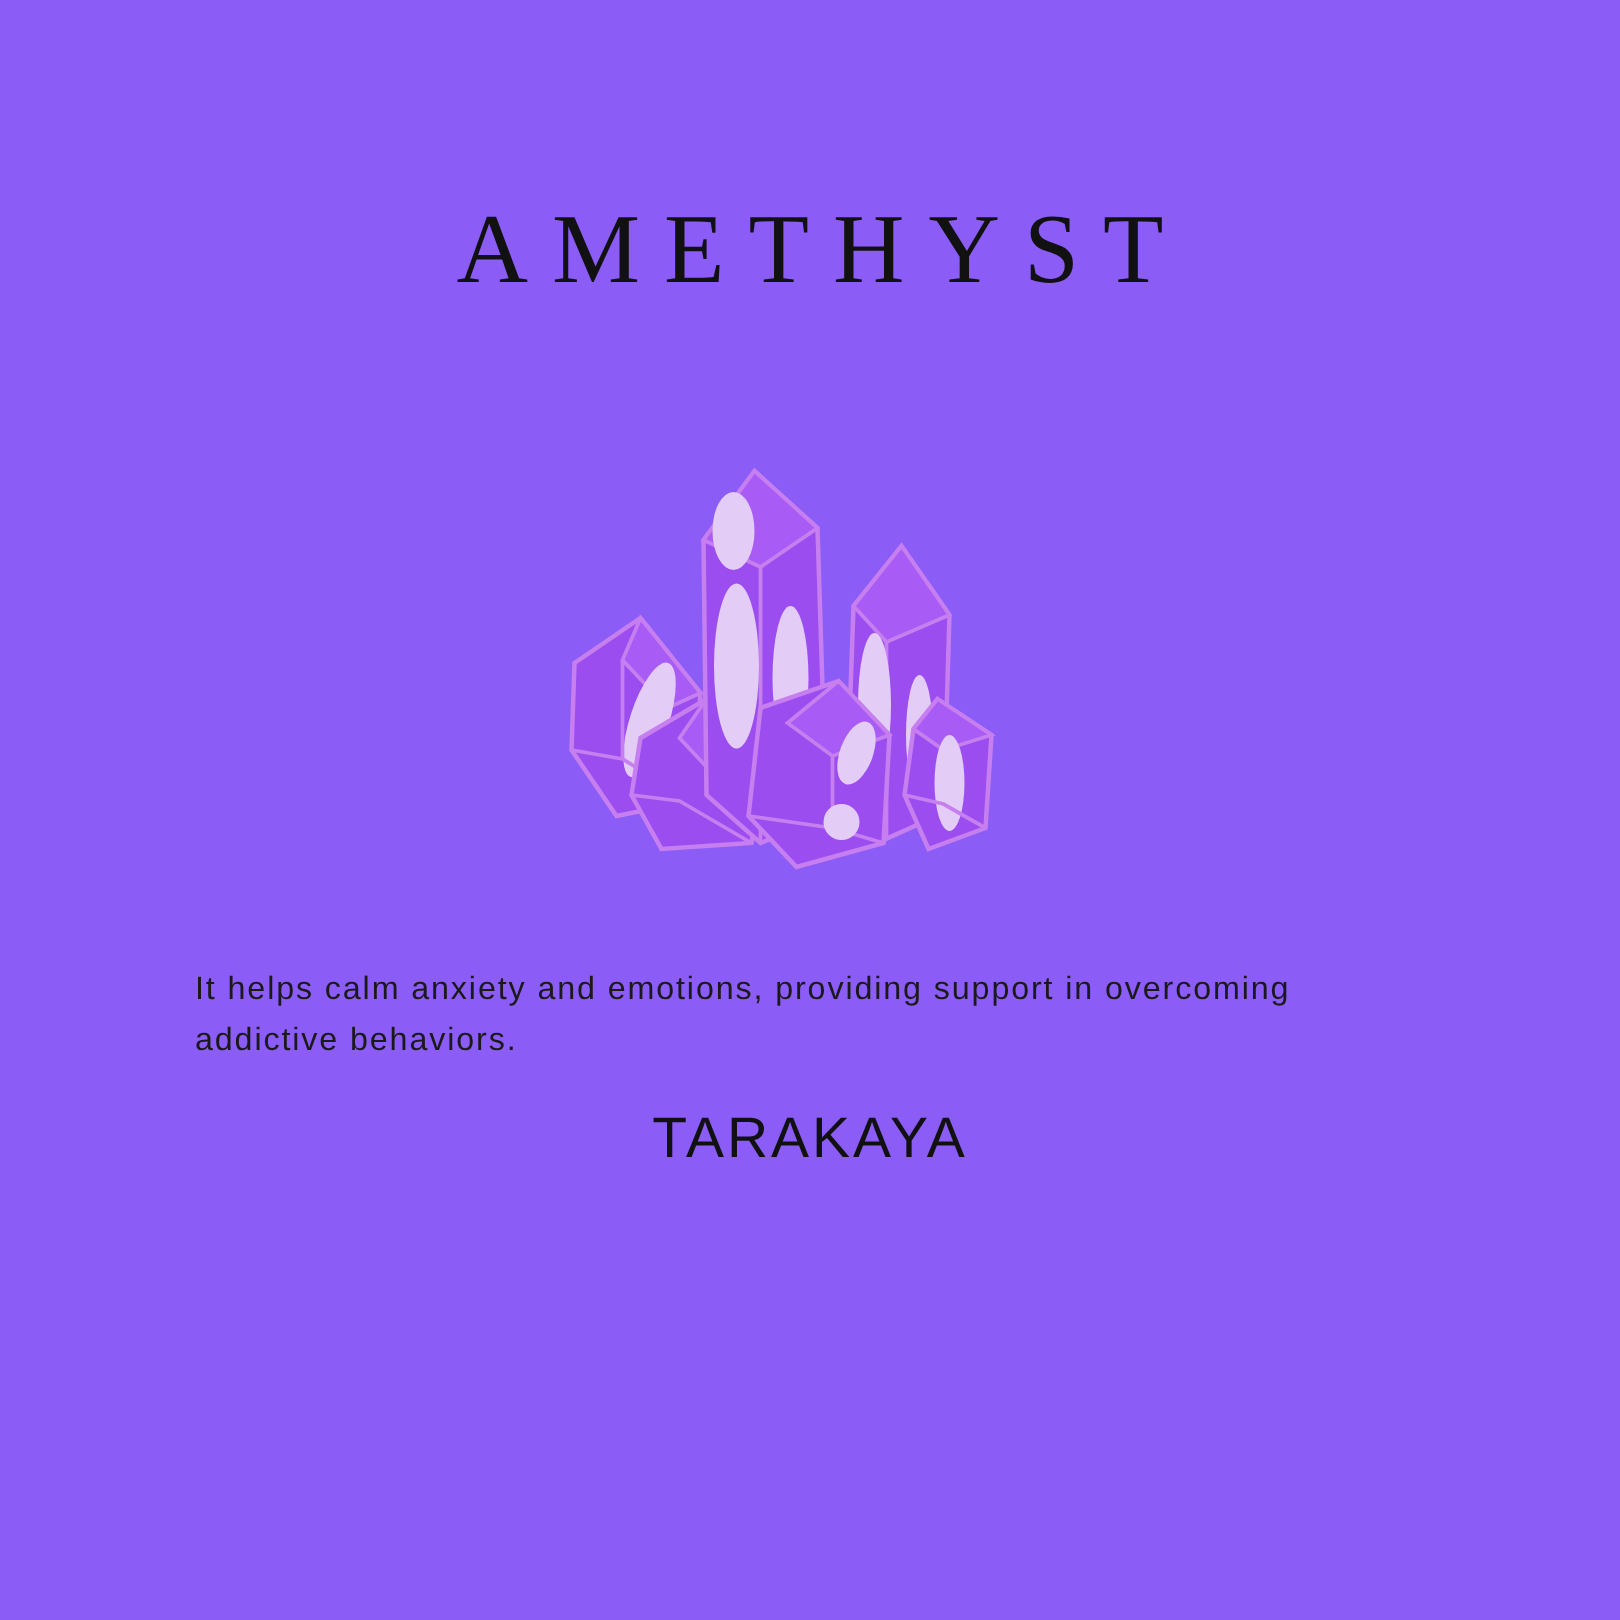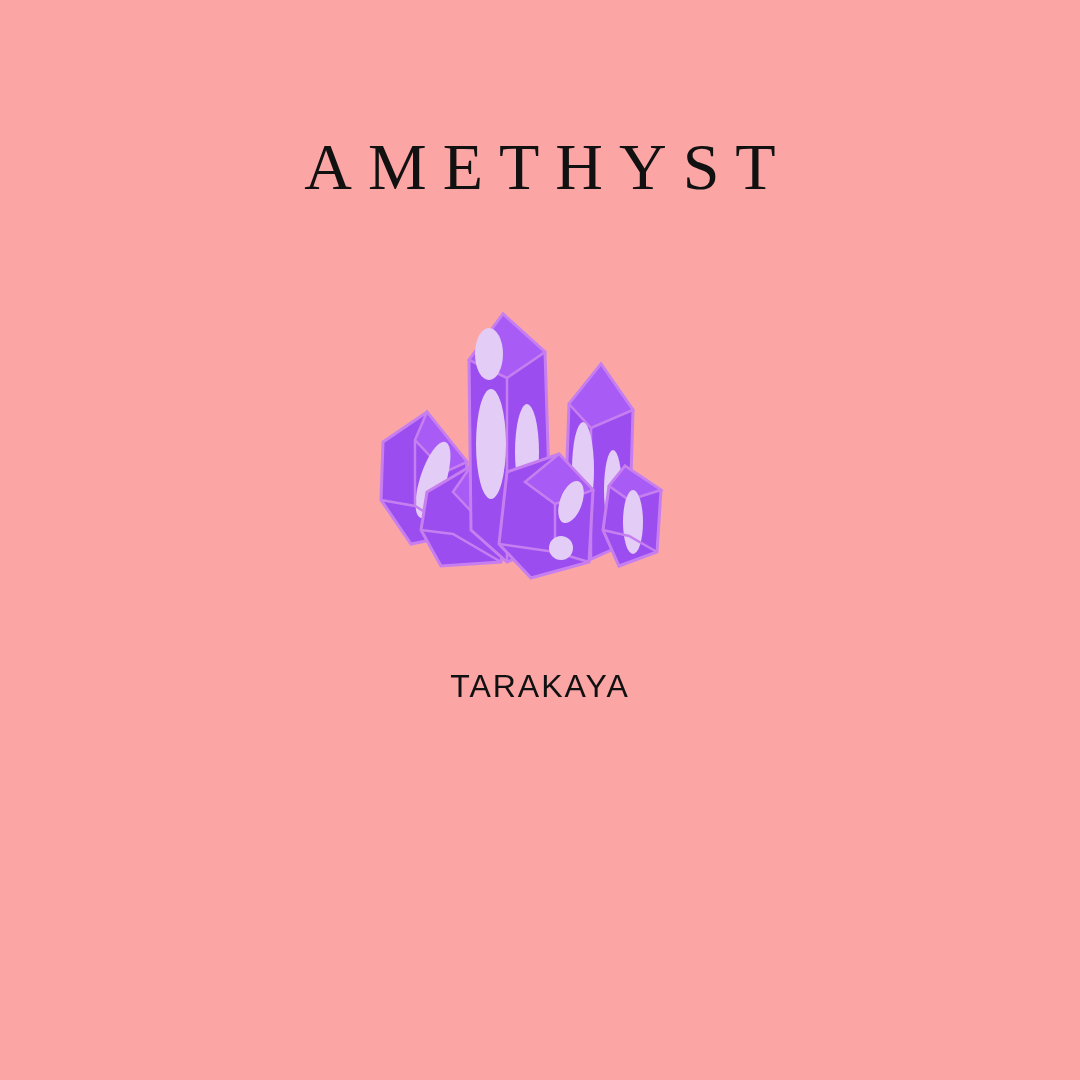--- a/index.html
+++ b/index.html
@@ -11,21 +11,21 @@
     width: 1080px;
     height: 1080px;
     font-family: "Liberation Sans", sans-serif;
     color: #111111;
     overflow: hidden;
   }
   .card {
     position: relative;
     width: 1080px;
     height: 1080px;
-    background: #fca5a5;
+    background: #8b5cf6;
     display: flex;
     flex-direction: column;
     align-items: center;
   }
 
   
   .title {
     margin-top: 132px;
     font-family: "Liberation Serif", serif;
     font-weight: 400;
@@ -67,21 +67,21 @@
     line-height: 1.6;
     color: #1a1a1a;
   }
   .description p {
     margin: 0 0 2px 0;
   }
 
   
   .brand {
     margin-top: 26px;
-    font-size: 32px;
+    font-size: 38px;
     letter-spacing: 2px;
     font-weight: 400;
     color: #111111;
     text-align: right;
   }
 </style>
 </head>
 <body>
 
 <div class="card">
@@ -133,16 +133,17 @@
 
     <g>
       <polygon points="250,172 286,196 282,258 244,272 228,236 234,192" fill="#9b4df0" stroke="#c77ff0" stroke-width="3"></polygon>
       <polygon points="250,172 286,196 254,206 234,192" fill="#a85cf5" stroke="#c77ff0" stroke-width="2.5"></polygon>
       <ellipse cx="258" cy="228" rx="10" ry="32" fill="#e3cdf7"></ellipse>
       <polyline points="228,236 254,242 282,258" fill="none" stroke="#c77ff0" stroke-width="2.5"></polyline>
     </g>
   </svg>
 
   <div class="description">
+    <p>It helps calm anxiety and emotions, providing support in overcoming addictive behaviors.</p>
   </div>
 
   <div class="brand">TARAKAYA</div>
 </div>
 
 </body></html>

